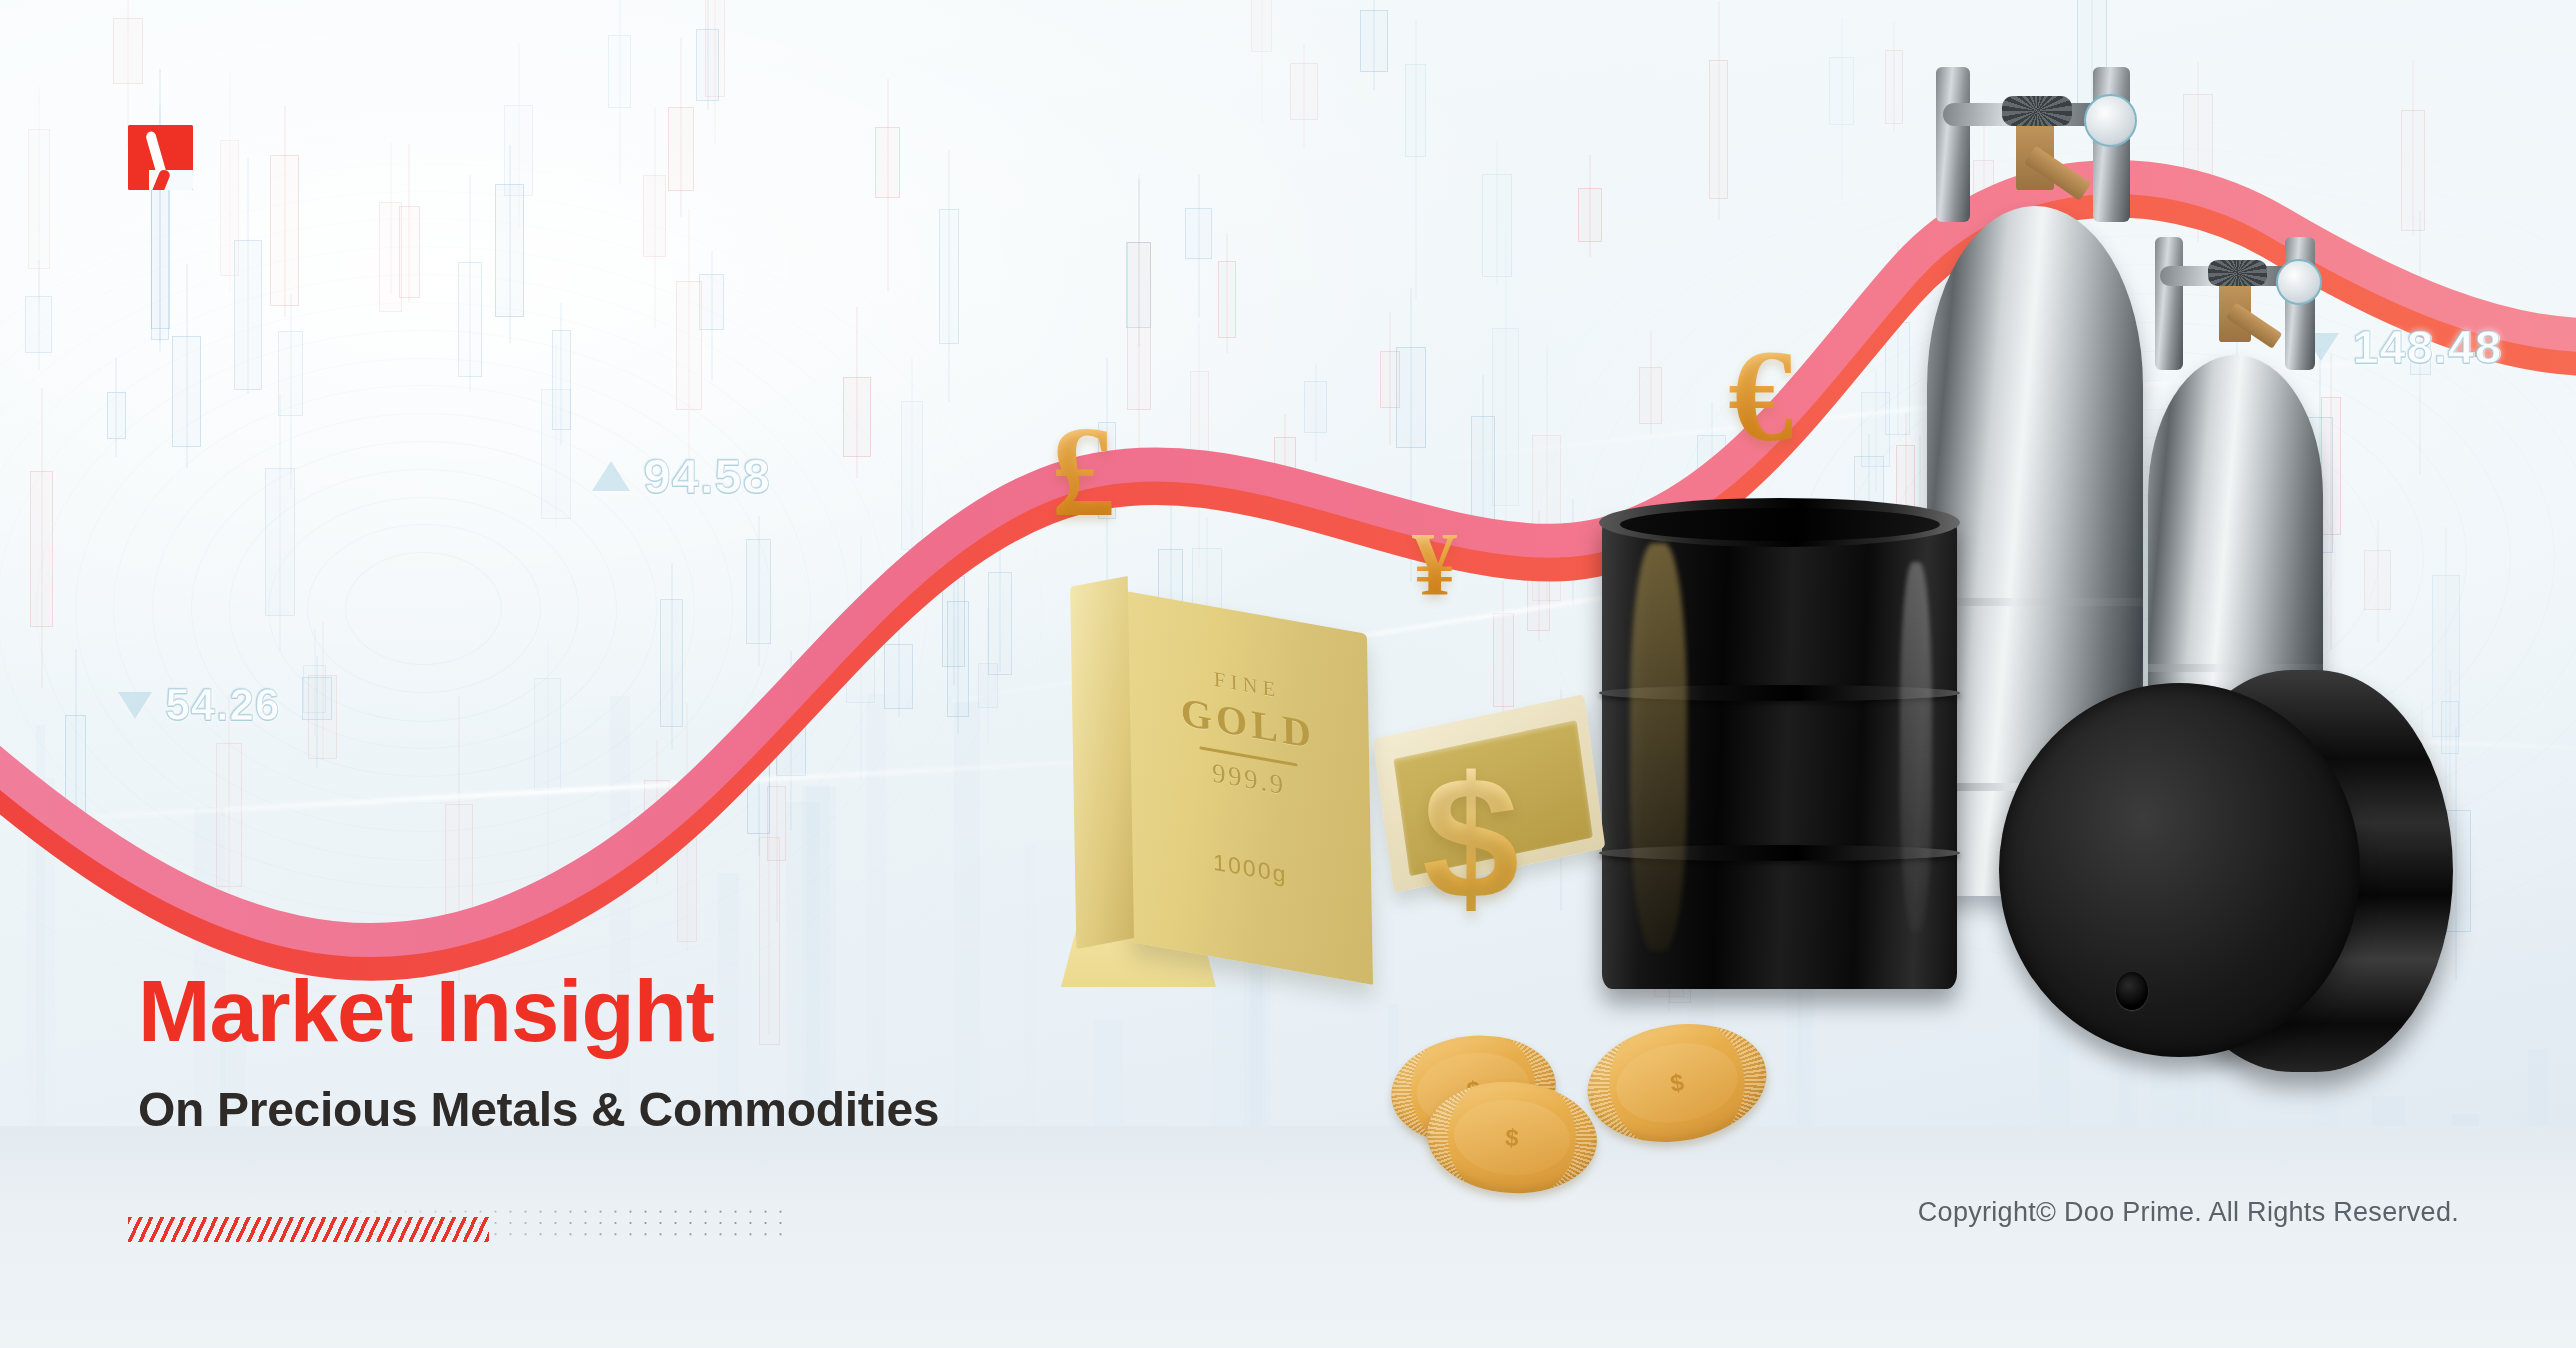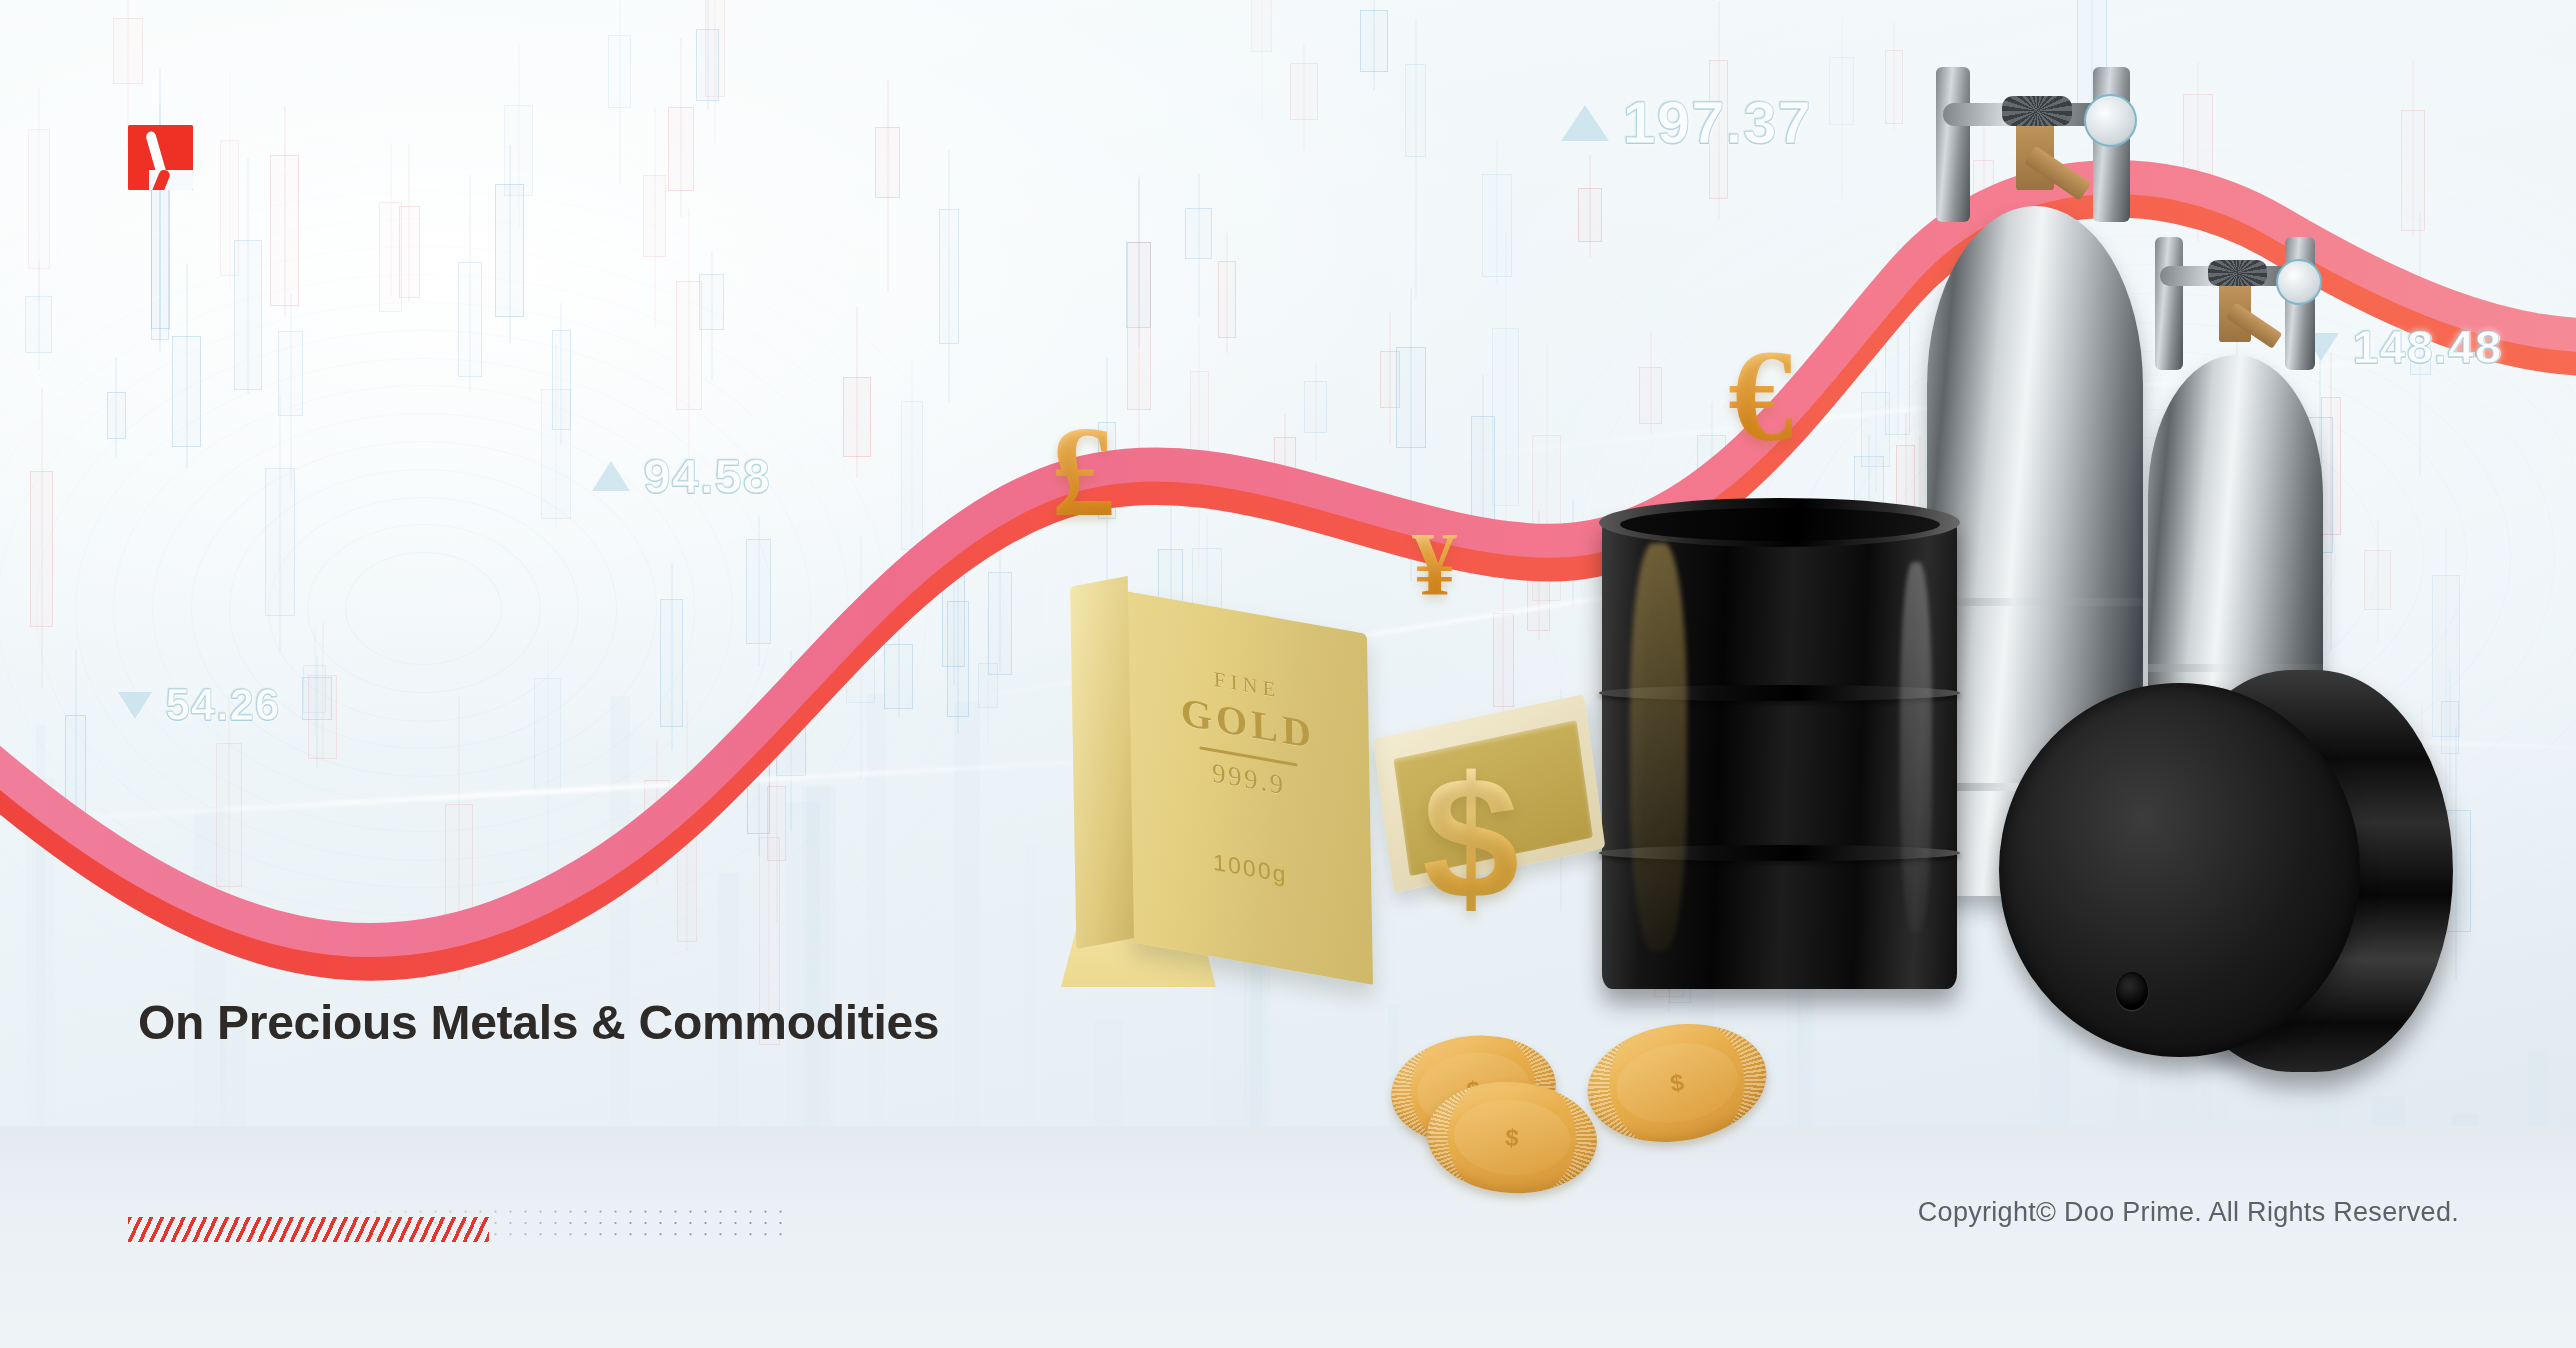--- a/index.html
+++ b/index.html
@@ -810,24 +810,20 @@
   <div class="quote" style="left:118px;top:680px;font-size:44px;">
     <span class="tri tri-dn" style="border-left-width:17.5px;border-right-width:17.5px;border-top-width:27px;"></span>
     <span>54.26</span>
   </div>
 
   <div class="quote" style="left:592px;top:448px;font-size:49px;">
     <span class="tri tri-up" style="border-left-width:19.6px;border-right-width:19.6px;border-bottom-width:30px;"></span>
     <span>94.58</span>
   </div>
 
-  <div class="quote" style="left:1561px;top:88px;font-size:60px;">
-    <span class="tri tri-up" style="border-left-width:24px;border-right-width:24px;border-bottom-width:36px;"></span>
-    <span>197.37</span>
-  </div>
 
   <div class="quote" style="left:2303px;top:319px;font-size:47px;">
     <span class="tri tri-dn" style="border-left-width:18.5px;border-right-width:18.5px;border-top-width:28px;"></span>
     <span>148.48</span>
   </div>
 
   <div class="scene">
 
     <div class="cyl" style="left:1927px;top:206px;width:216px;height:690px;">
       <div class="shell"></div>
@@ -911,20 +907,21 @@
 
   <div class="logo">
     <div class="logo-mark">
       <div class="slash1"></div>
       <div class="notch"></div>
       <div class="slash2"></div>
     </div>
   </div>
 
   <div class="headline-block">
+    <h1 class="headline">Market Insight</h1>
     <h2 class="subhead">On Precious Metals &amp; Commodities</h2>
   </div>
 
   <div class="deco">
     <div class="deco-dots"></div>
     <div class="deco-stripes"></div>
   </div>
 
   <div class="copyright">Copyright© Doo Prime. All Rights Reserved.</div>
 

